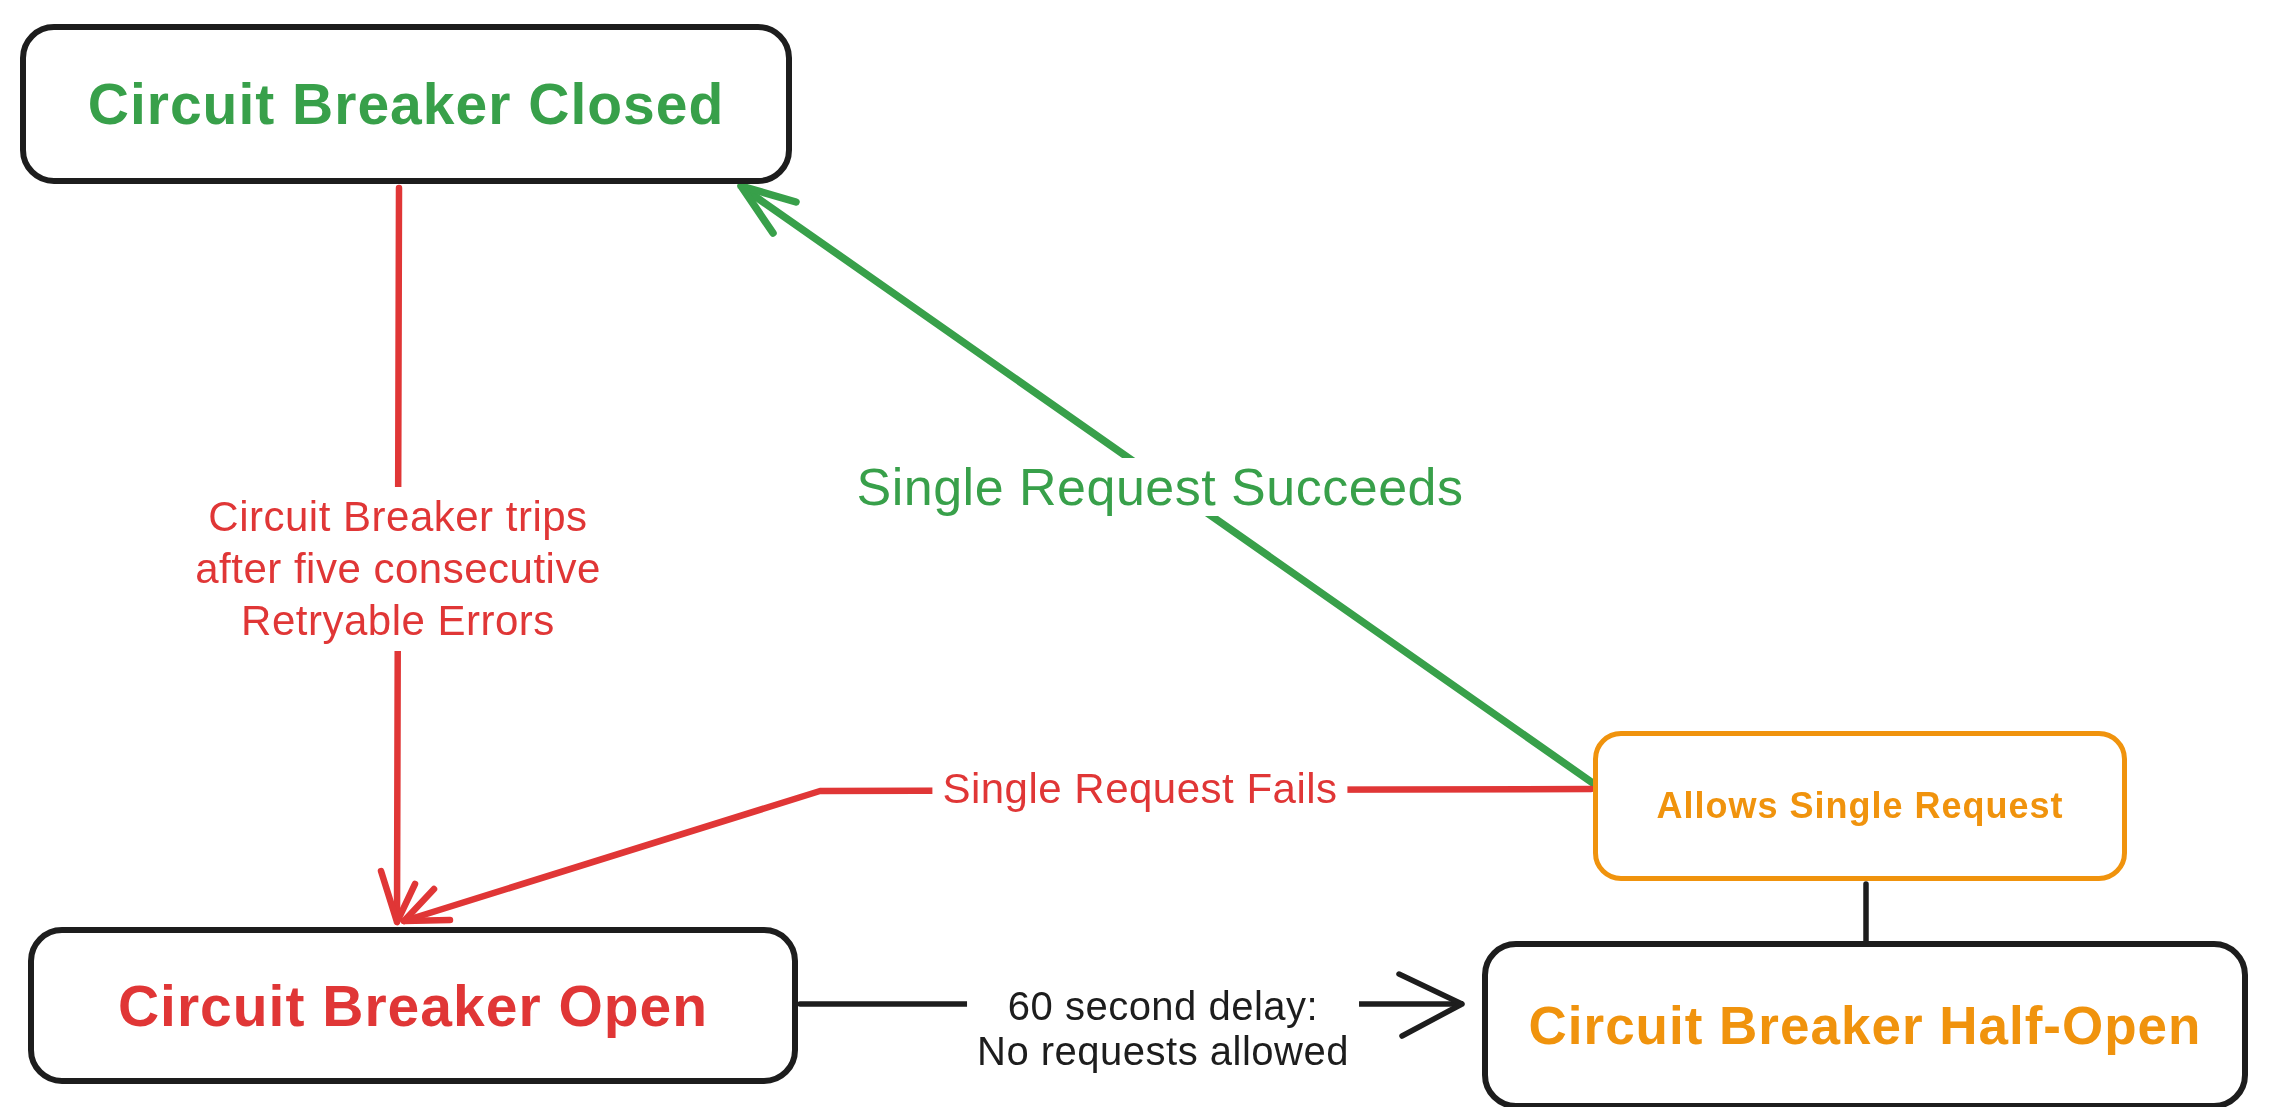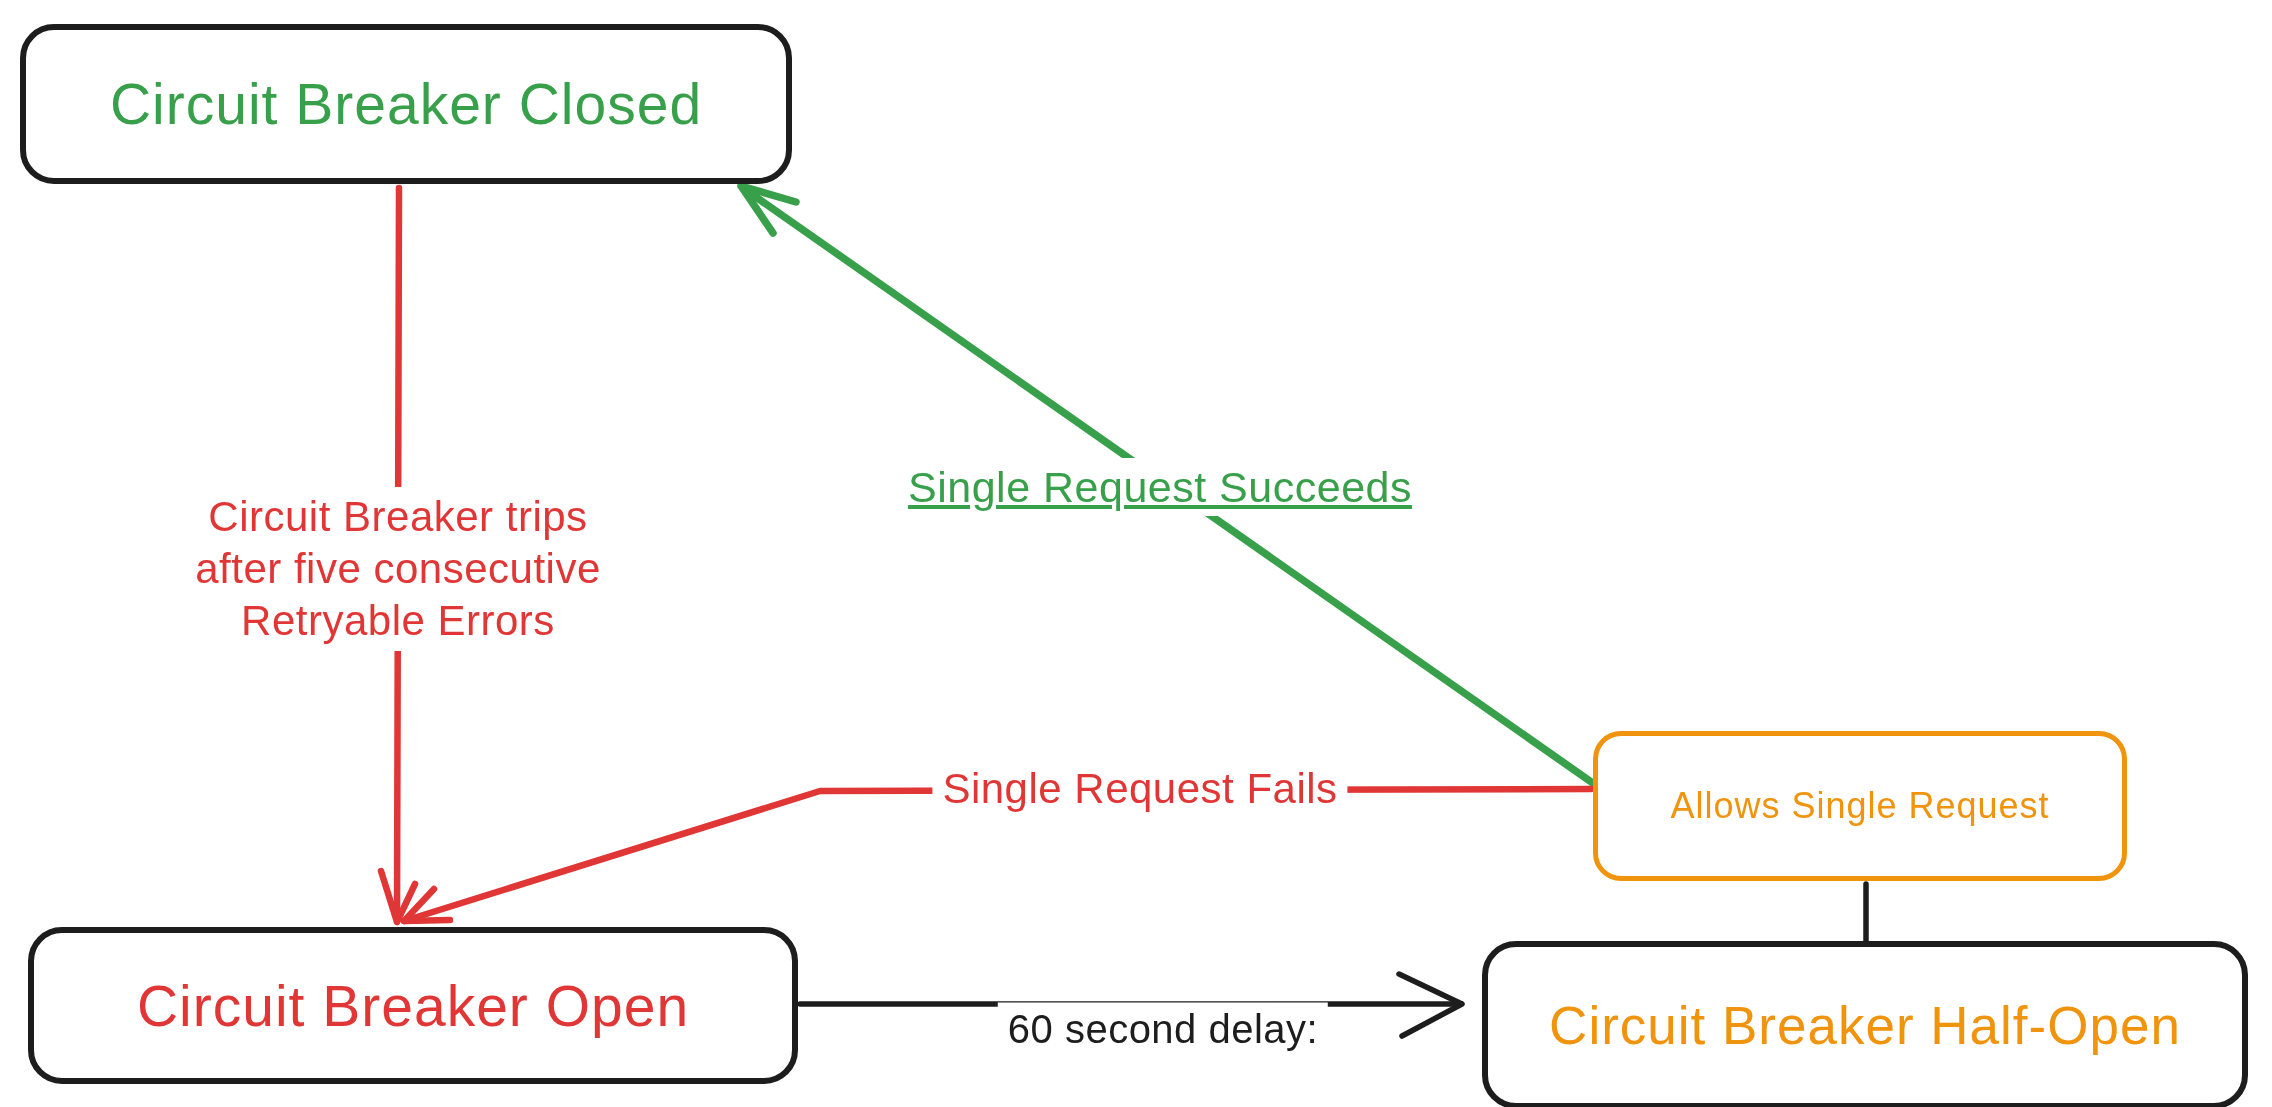--- a/index.html
+++ b/index.html
@@ -32,20 +32,21 @@
     position: absolute;
     background: #ffffff;
     border: 6px solid var(--ink);
     border-radius: 34px;
     display: flex;
     align-items: center;
     justify-content: center;
     text-align: center;
     box-sizing: border-box;
     letter-spacing: 1px;
+    font-weight: bold;
   }
   .node-closed    { left: 20px;   top: 24px;  width: 772px; height: 160px; }
   .node-open      { left: 28px;   top: 927px; width: 770px; height: 157px; }
   .node-halfopen  { left: 1482px; top: 941px; width: 766px; height: 168px; }
   .node-allows {
     left: 1593px; top: 731px; width: 534px; height: 150px;
     border-color: var(--orange);
     border-width: 5.5px;
     border-radius: 28px;
   }
@@ -62,21 +63,21 @@
     position: absolute;
     transform: translate(-50%, -50%);
     background: #ffffff;
     text-align: center;
     white-space: nowrap;
     padding: 4px 10px;
     letter-spacing: 0.5px;
   }
   .edge-label .line { display: block; }
   .lbl-trips    { left: 398px;  top: 569px;  font-size: 42px; line-height: 52px; }
-  .lbl-succeeds { left: 1160px; top: 487px;  font-size: 43px; line-height: 50px; text-decoration: underline; }
+  .lbl-succeeds { left: 1160px; top: 487px;  font-size: 52px; line-height: 50px; }
   .lbl-fails    { left: 1140px; top: 789px;  font-size: 42px; line-height: 50px; }
   .lbl-delay    { left: 1163px; top: 1009px; font-size: 40px; line-height: 45px; margin-top: 20px; }
 </style>
 </head>
 <body>
 
 <div class="canvas">
 
   <svg class="edges-layer" viewBox="0 0 2272 1107" xmlns="http://www.w3.org/2000/svg">
 
@@ -130,15 +131,16 @@
   <div class="edge-label lbl-succeeds t-green">
     <span class="line">Single Request Succeeds</span>
   </div>
 
   <div class="edge-label lbl-fails t-red">
     <span class="line">Single Request Fails</span>
   </div>
 
   <div class="edge-label lbl-delay t-ink">
     <span class="line">60 second delay:</span>
+    <span class="line">No requests allowed</span>
   </div>
 
 </div>
 
 </body></html>

